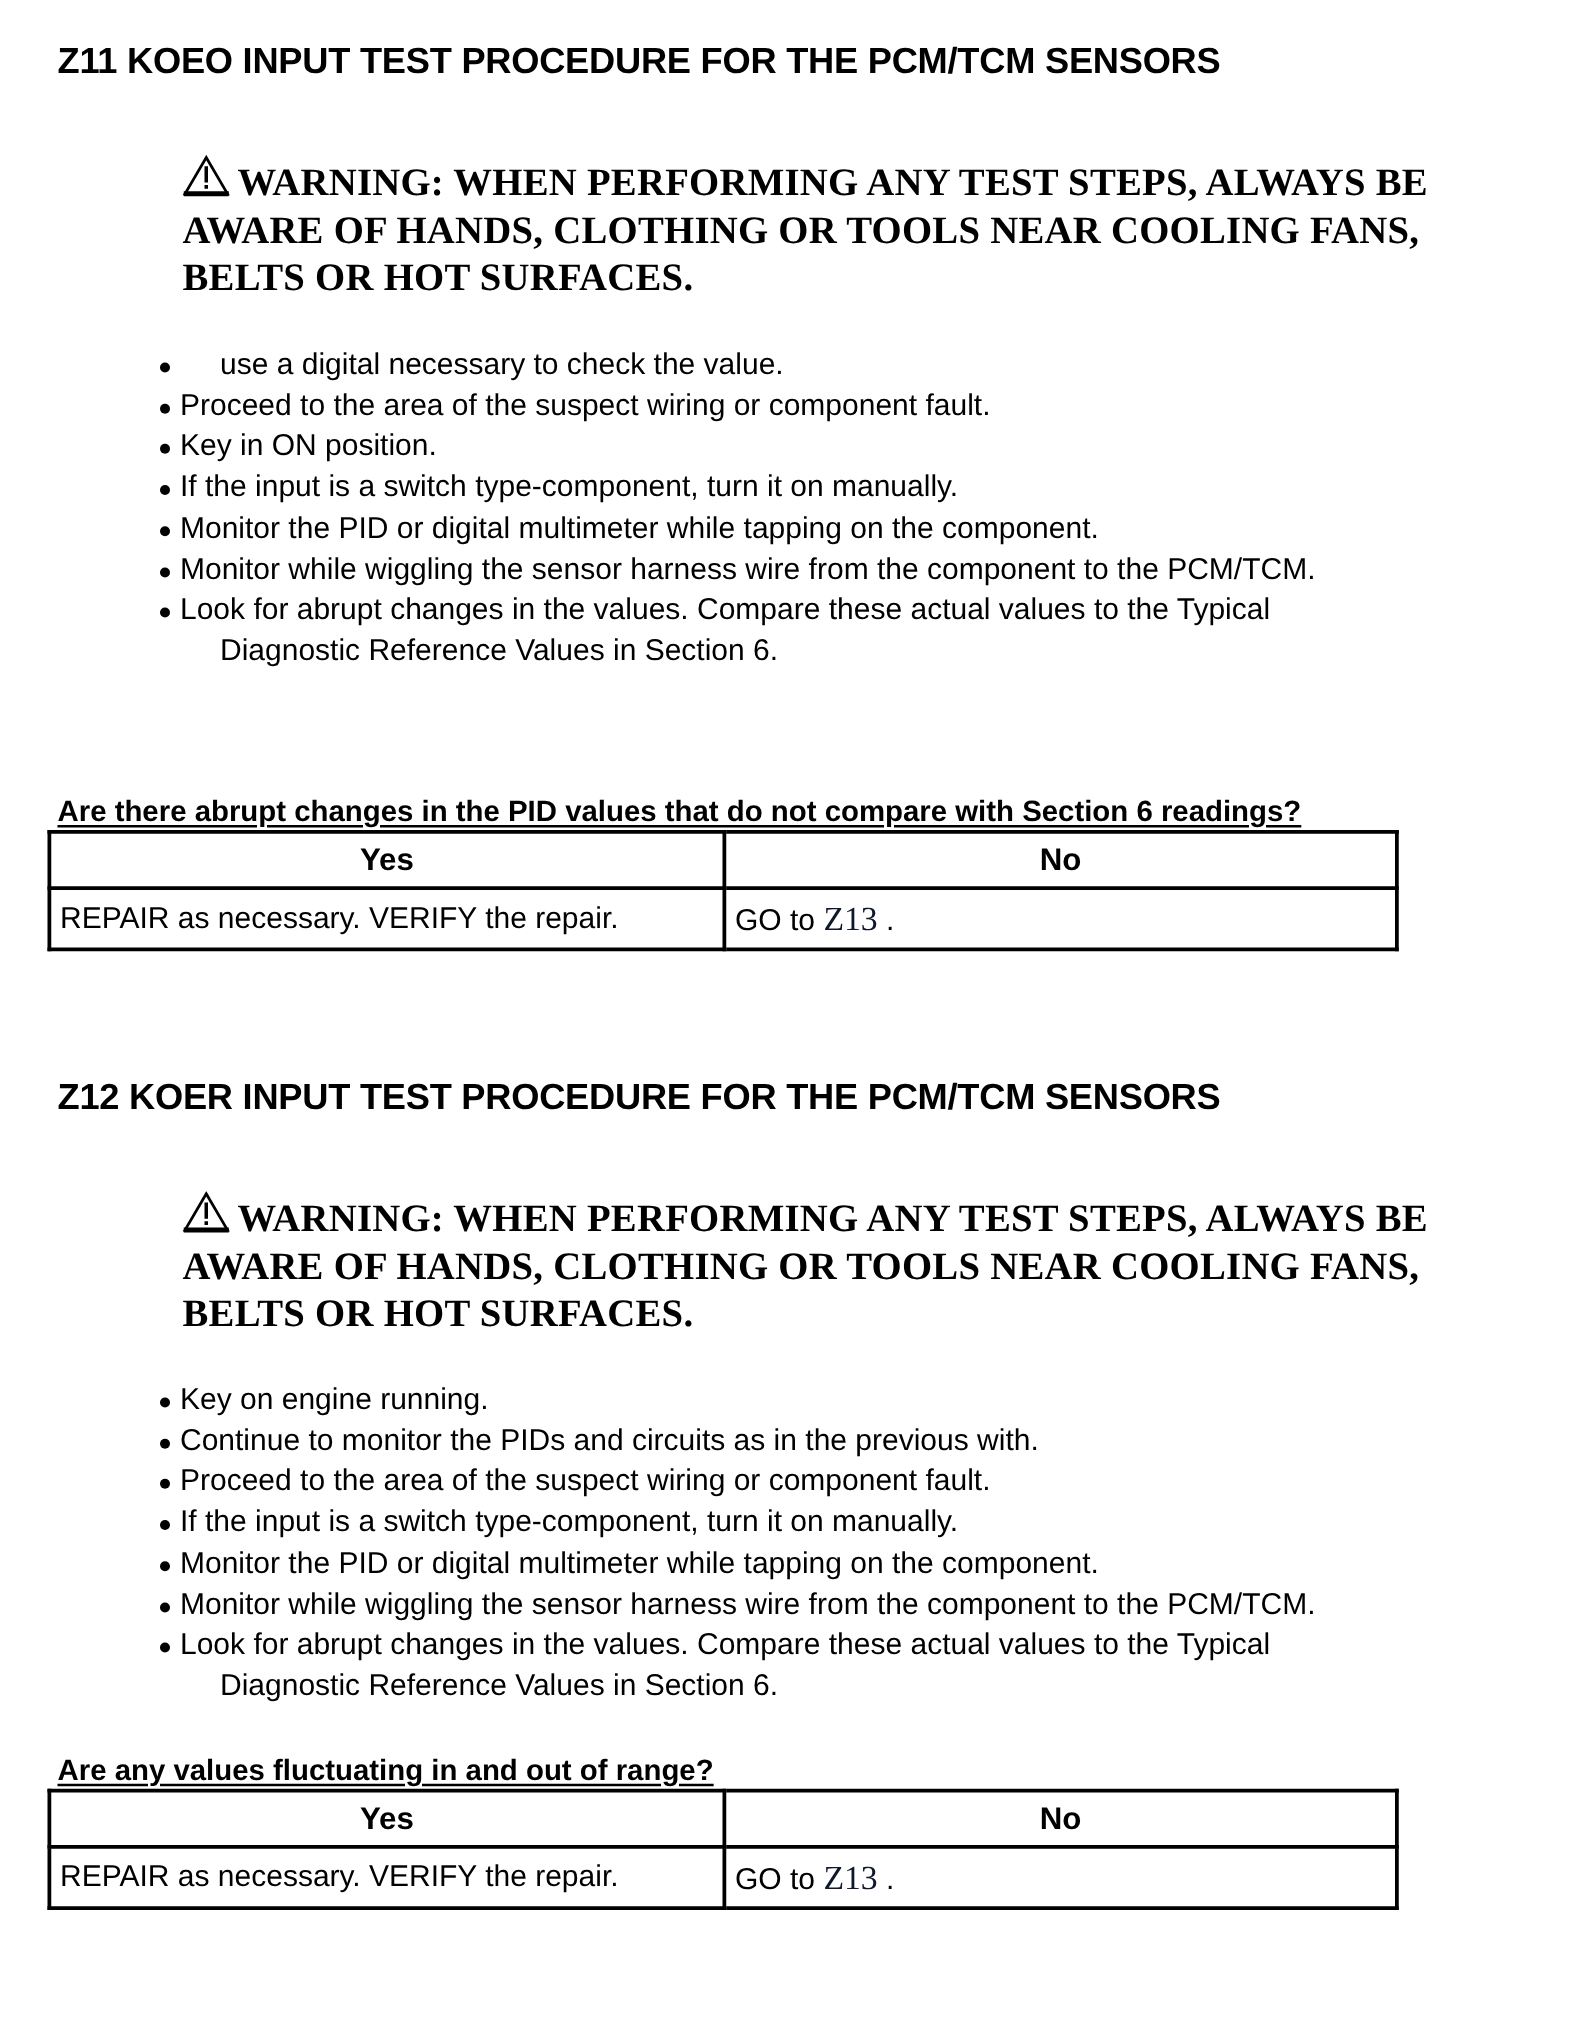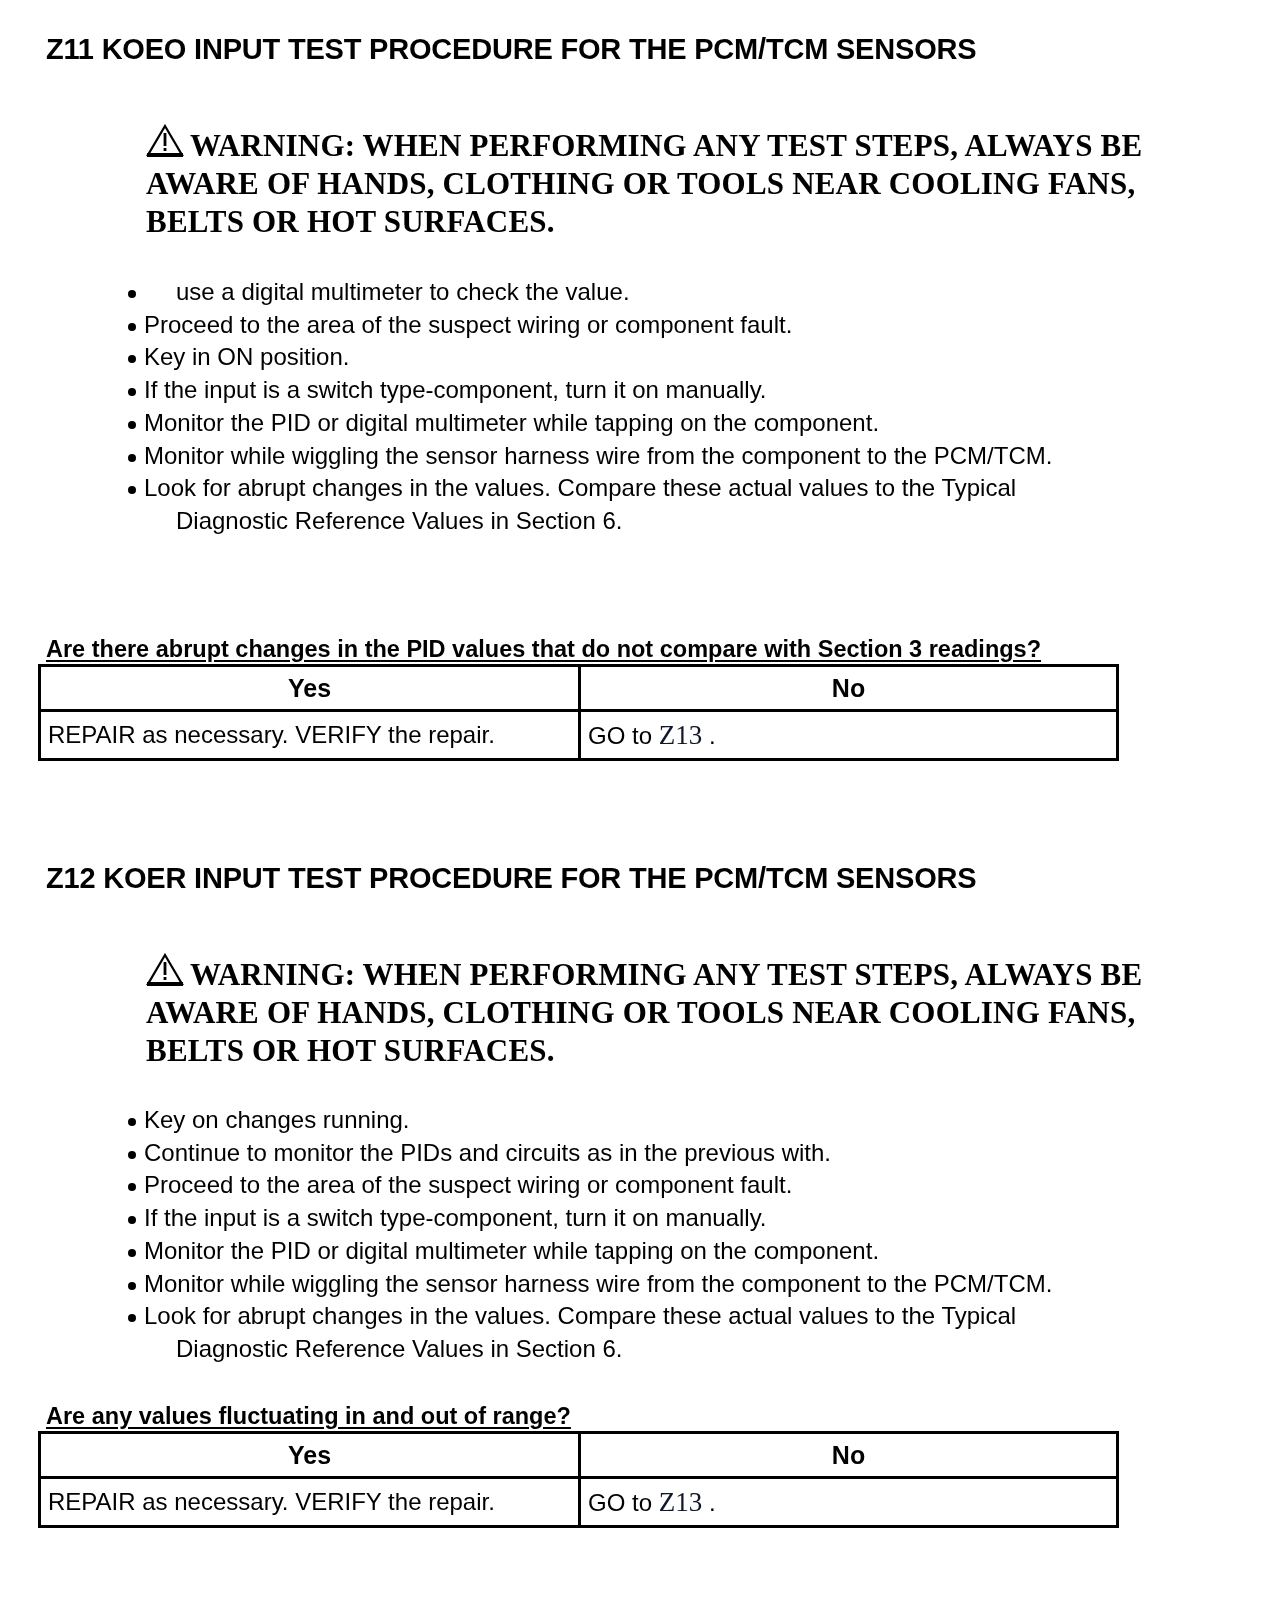--- a/index.html
+++ b/index.html
@@ -54,35 +54,35 @@
         <rect x="1" y="29" width="36" height="4" fill="#000"></rect>
         <rect x="17.6" y="9" width="2.8" height="13" fill="#000"></rect>
         <rect x="17.6" y="24" width="2.8" height="3" fill="#000"></rect>
       </svg>
     </span><span>WARNING: WHEN PERFORMING ANY TEST STEPS, ALWAYS BE AWARE OF HANDS, CLOTHING OR TOOLS NEAR COOLING FANS, BELTS OR HOT SURFACES.</span>
   </div>
 
   <ul class="bullets" style="top:276px;">
     <li>
       <span class="dot"></span>
-      <span class="cont">use a digital multimeter to check the value.</span>
+      <span class="cont">use a digital necessary to check the value.</span>
     </li>
     <li><span class="dot"></span><span>Proceed to the area of the suspect wiring or component fault.</span></li>
     <li><span class="dot"></span><span>Key in ON position.</span></li>
     <li><span class="dot"></span><span>If the input is a switch type-component, turn it on manually.</span></li>
     <li><span class="dot"></span><span>Monitor the PID or digital multimeter while tapping on the component.</span></li>
     <li><span class="dot"></span><span>Monitor while wiggling the sensor harness wire from the component to the PCM/TCM.</span></li>
     <li>
       <span class="dot"></span>
       <span>Look for abrupt changes in the values. Compare these actual values to the Typical</span>
       <span class="cont">Diagnostic Reference Values in Section 6.</span>
     </li>
   </ul>
 
-  <div class="question" style="top:638px;">Are there abrupt changes in the PID values that do not compare with Section 3 readings?</div>
+  <div class="question" style="top:638px;">Are there abrupt changes in the PID values that do not compare with Section 6 readings?</div>
 
   <table class="yn" style="top:664px;">
     <colgroup>
         <col class="c1">
         <col>
       </colgroup>
     <tbody>
         <tr>
       <th>Yes</th>
       <th>No</th>
@@ -107,21 +107,21 @@
       <svg width="38" height="34" viewBox="0 0 38 34">
         <polygon points="19,2 36,31 2,31" fill="none" stroke="#000" stroke-width="2.2"></polygon>
         <rect x="1" y="29" width="36" height="4" fill="#000"></rect>
         <rect x="17.6" y="9" width="2.8" height="13" fill="#000"></rect>
         <rect x="17.6" y="24" width="2.8" height="3" fill="#000"></rect>
       </svg>
     </span><span>WARNING: WHEN PERFORMING ANY TEST STEPS, ALWAYS BE AWARE OF HANDS, CLOTHING OR TOOLS NEAR COOLING FANS, BELTS OR HOT SURFACES.</span>
   </div>
 
   <ul class="bullets" style="top:1104px;">
-    <li><span class="dot"></span><span>Key on changes running.</span></li>
+    <li><span class="dot"></span><span>Key on engine running.</span></li>
     <li><span class="dot"></span><span>Continue to monitor the PIDs and circuits as in the previous with.</span></li>
     <li><span class="dot"></span><span>Proceed to the area of the suspect wiring or component fault.</span></li>
     <li><span class="dot"></span><span>If the input is a switch type-component, turn it on manually.</span></li>
     <li><span class="dot"></span><span>Monitor the PID or digital multimeter while tapping on the component.</span></li>
     <li><span class="dot"></span><span>Monitor while wiggling the sensor harness wire from the component to the PCM/TCM.</span></li>
     <li>
       <span class="dot"></span>
       <span>Look for abrupt changes in the values. Compare these actual values to the Typical</span>
       <span class="cont">Diagnostic Reference Values in Section 6.</span>
     </li>

